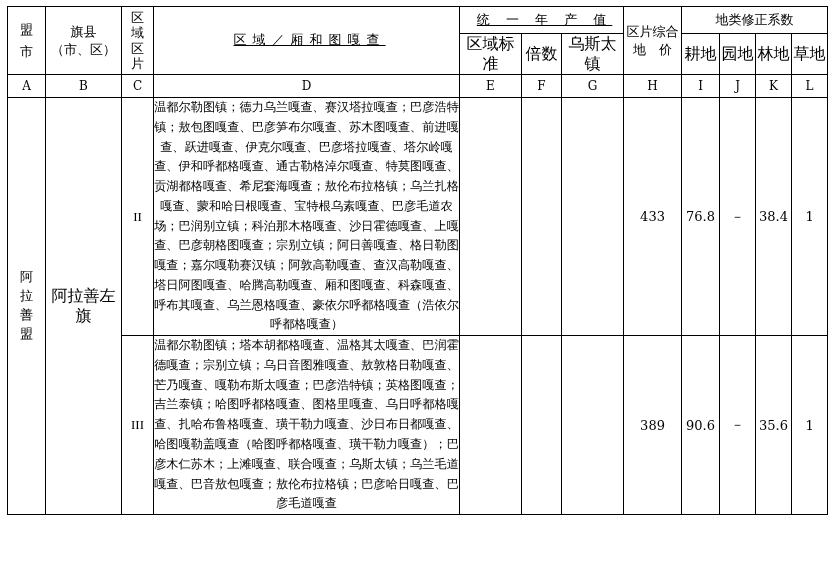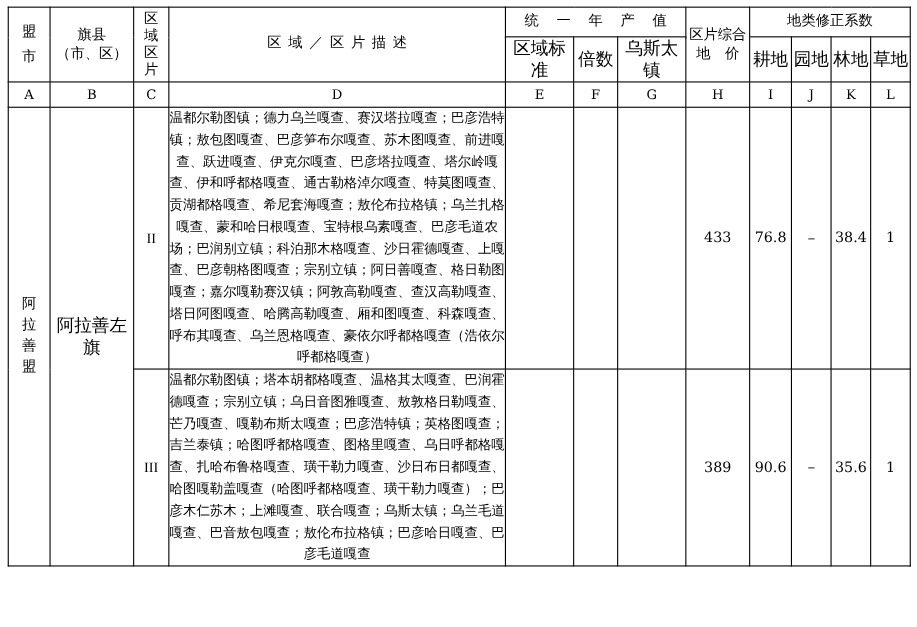--- a/index.html
+++ b/index.html
@@ -42,20 +42,21 @@
     padding: 2px 0;
   }
   .hdr-vert span { display: block; }
   .hdr-wide {
     font-size: 13px;
     line-height: 1.3;
   }
   .hdr-spaced {
     letter-spacing: 6px;
     text-indent: 6px;
+    text-decoration: underline;
   }
   .hdr-sub {
     font-size: 16px;
     line-height: 1.25;
   }
   .letter-row td {
     height: 22px;
     font-size: 12px;
     font-family: "DejaVu Serif", "Liberation Serif", serif;
   }
@@ -116,21 +117,21 @@
           <div>旗县</div>
           <div>（市、区）</div>
         </div>
       </td>
       <td rowspan="3" class="hdr-vert">
         <span>区</span>
         <span>域</span>
         <span>区</span>
         <span>片</span>
       </td>
-      <td rowspan="3" class="hdr-wide hdr-spaced">区域／区片描述</td>
+      <td rowspan="3" class="hdr-wide hdr-spaced">区域／厢和图嘎查</td>
       <td colspan="3" rowspan="2" class="hdr-wide hdr-spaced">统 一 年 产 值</td>
       <td rowspan="3" class="hdr-wide">
         <div style="line-height:1.35">
           <div>区片综合</div>
           <div>地　价</div>
         </div>
       </td>
       <td colspan="4" class="hdr-wide" style="height:26px">地类修正系数</td>
     </tr>
 

